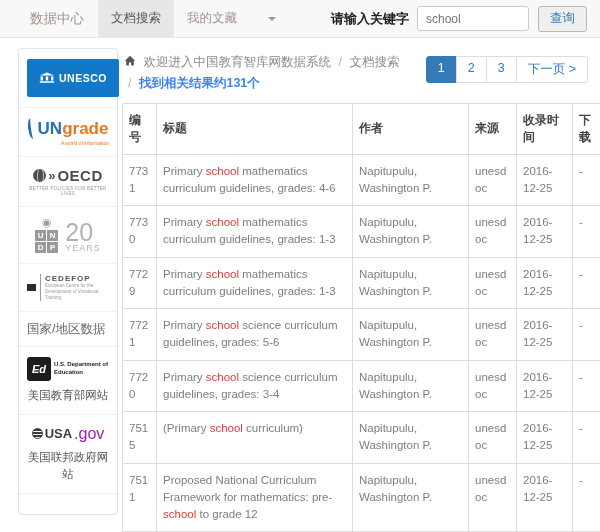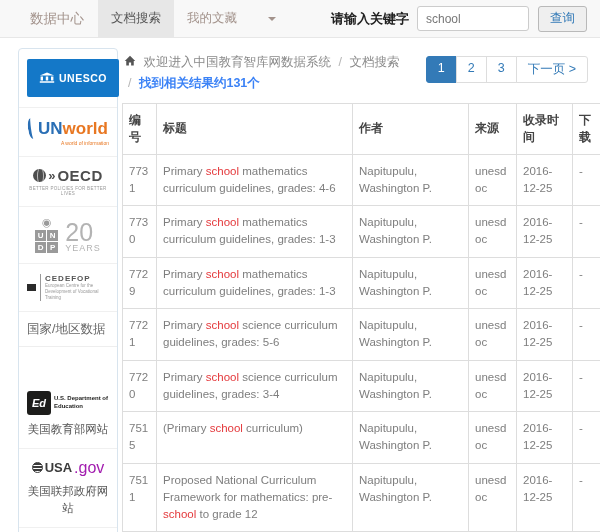--- a/index.html
+++ b/index.html
@@ -69,21 +69,21 @@
   .undp-right { text-align:left; color:#b3b3b3; }
   .undp-50 { font-size:25px; line-height:.9; }
   .undp-years { font-size:9px; letter-spacing:1px; }
 
   .cedefop { display:flex; align-items:center; justify-content:center; gap:4px; }
   .cedefop-flag { width:9px; height:7px; background:#2b2b2b; flex:none; }
   .cedefop-body { border-left:1px solid #999; padding-left:4px; text-align:left; }
   .cedefop-name { font-size:8px; font-weight:bold; color:#555; letter-spacing:1px; }
   .cedefop-tag { font-size:4.5px; color:#999; line-height:1.3; }
 
-  .used { display:flex; align-items:center; justify-content:center; gap:3px;margin-top:34px; }
+  .used { display:flex; align-items:center; justify-content:center; gap:3px; }
   .used-seal { width:24px; height:24px; background:#1d1d1b; border-radius:3px;
     color:#fff; display:flex; align-items:center; justify-content:center;
     font-size:11px; font-weight:bold; font-style:italic; flex:none; }
   .used-text { font-size:6px; font-weight:bold; color:#1d1d1b; text-align:left;
     line-height:1.25; }
 
   .usagov { display:flex; align-items:center; justify-content:center; gap:2px; }
   .usagov-disc { width:11px; height:11px; border-radius:50%; flex:none;
     background:repeating-linear-gradient(#3b3b3b 0 2px,#fff 2px 3px); 
     border:1px solid #3b3b3b; }
@@ -141,21 +141,21 @@
           <path d="M10 0 L19 4 H1 Z M2 5 H5 V10 H2 Z M8.5 5 H11.5 V10 H8.5 Z M15 5 H18 V10 H15 Z M1 11 H19 V13 H1 Z" fill="#fff"></path>
         </svg>
         <span class="unesco-text">UNESCO</span>
       </div>
     </div>
 
     <div class="logo-item">
       <div class="undata">
         <span class="undata-arc"></span>
         <span class="undata-un">UN</span>
-        <span class="undata-data">world</span>
+        <span class="undata-data">grade</span>
       </div>
       <div class="undata-tag">A world of information</div>
     </div>
 
     <div class="logo-item">
       <div class="oecd">
         <span class="oecd-globe"></span>
         <span class="oecd-chev">»</span>
         <span class="oecd-text">OECD</span>
       </div>

